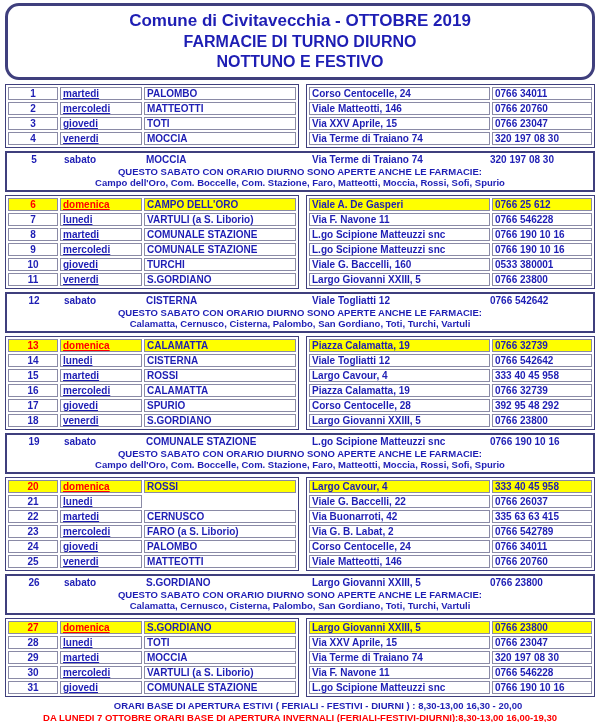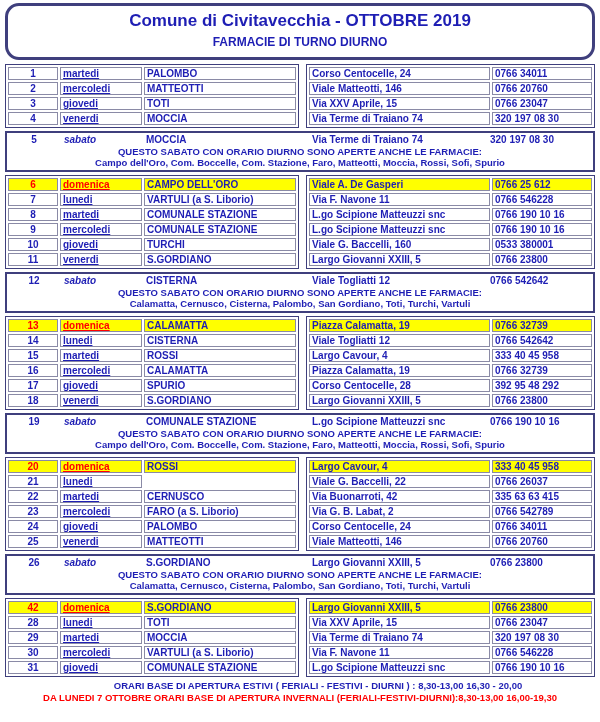--- a/index.html
+++ b/index.html
@@ -11,21 +11,21 @@
     width:600px;height:722px;background:#ffffff;
     font-family:"Liberation Sans",sans-serif;font-weight:bold;
     overflow:hidden;
   }
   
   .header-box{
     margin:3px 5px 4px 5px;border:3px solid var(--border);border-radius:14px;
     text-align:center;padding:4px 0 5px 0;color:var(--blue);
   }
   .t1{font-size:17px;line-height:22px;}
-  .t2{font-size:12px;line-height:20px;}
+  .t2{font-size:16px;line-height:20px;}
   
   .schedule{margin:0 5px;}
   .group{display:flex;margin:2px 0;}
   .block{border:1px solid var(--border);padding:1px;background:#fff;}
   .block-left{width:290px;}
   .block-right{flex:1;margin-left:7px;}
   .brow{display:flex;}
   .cell{
     border:1px solid var(--cellb);margin:1px;color:var(--blue);
     font-size:10px;line-height:11px;padding:0 2px;
@@ -38,36 +38,37 @@
   .c-phone{width:94px;flex:none;}
   .sunday .cell{background:var(--yellow);}
   .sunday .c-num,.sunday .c-day{color:var(--red);}
   
   .sat{
     border:2px solid var(--border);margin:3px 0;padding:1px 0 2px 0;color:var(--blue);
   }
   .srow{display:flex;}
   .scell{font-size:10px;line-height:12px;padding:0 3px;white-space:nowrap;color:var(--blue);}
   .s-num{width:48px;text-align:center;flex:none;}
-  .s-day{width:76px;flex:none;font-style:italic;}
+  .s-day{width:76px;flex:none;}
   .s-name{width:160px;flex:none;}
   .s-addr{flex:1;}
   .s-phone{width:100px;flex:none;}
   .s-note,.s-list{text-align:center;font-size:9.5px;line-height:11px;color:var(--blue);}
   
   .footer{text-align:center;margin-top:3px;}
   .f-blue{color:var(--blue);font-size:9.5px;line-height:11.5px;padding-left:36px;}
   .f-red{color:var(--red);font-size:9.5px;line-height:11.5px;}
 </style>
 </head>
 <body>
 
 <div class="header-box">
   <div class="t1">Comune di Civitavecchia - OTTOBRE 2019</div>
   <div class="t2">FARMACIE DI TURNO DIURNO</div>
+  <div class="t2">NOTTUNO E FESTIVO</div>
 </div>
 
 <div class="schedule">
     <div class="group">
       <div class="block block-left">
         <div class="brow">
           <div class="cell c-num">1</div>
           <div class="cell c-day">martedi</div>
           <div class="cell c-name">PALOMBO</div>
         </div>
@@ -325,21 +326,21 @@
         <div class="scell s-name">S.GORDIANO</div>
         <div class="scell s-addr">Largo Giovanni XXIII, 5</div>
         <div class="scell s-phone">0766 23800</div>
       </div>
       <div class="s-note">QUESTO SABATO CON ORARIO DIURNO SONO APERTE ANCHE LE FARMACIE:</div>
       <div class="s-list">Calamatta, Cernusco, Cisterna, Palombo, San Gordiano, Toti, Turchi, Vartuli</div>
     </div>
     <div class="group">
       <div class="block block-left">
         <div class="brow sunday">
-          <div class="cell c-num">42</div>
+          <div class="cell c-num">27</div>
           <div class="cell c-day">domenica</div>
           <div class="cell c-name">S.GORDIANO</div>
         </div>
         <div class="brow">
           <div class="cell c-num">28</div>
           <div class="cell c-day">lunedi</div>
           <div class="cell c-name">TOTI</div>
         </div>
         <div class="brow">
           <div class="cell c-num">29</div>

